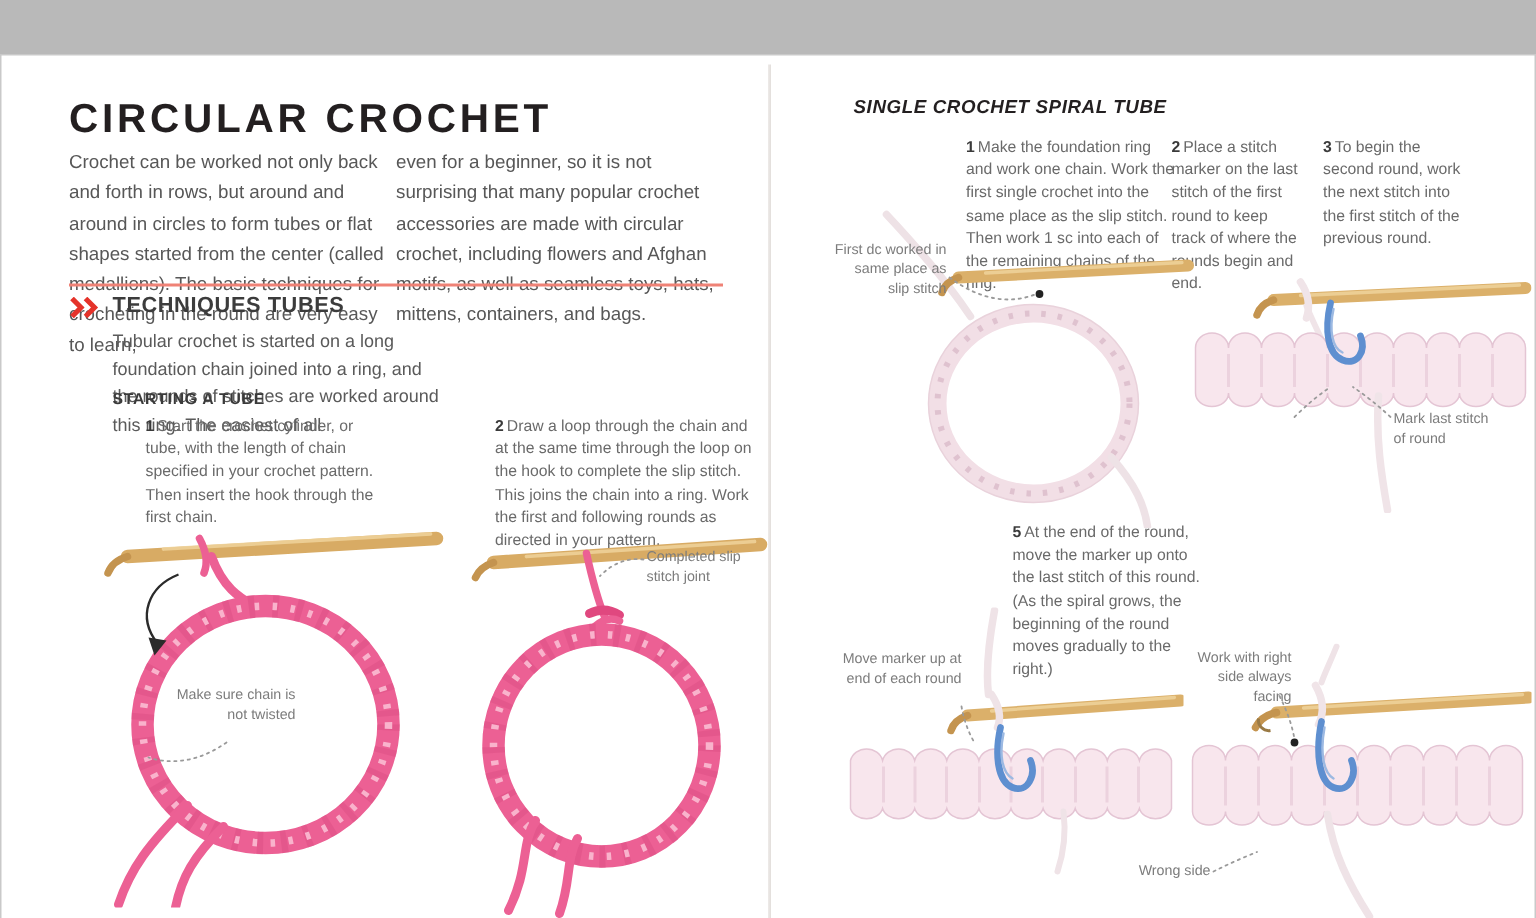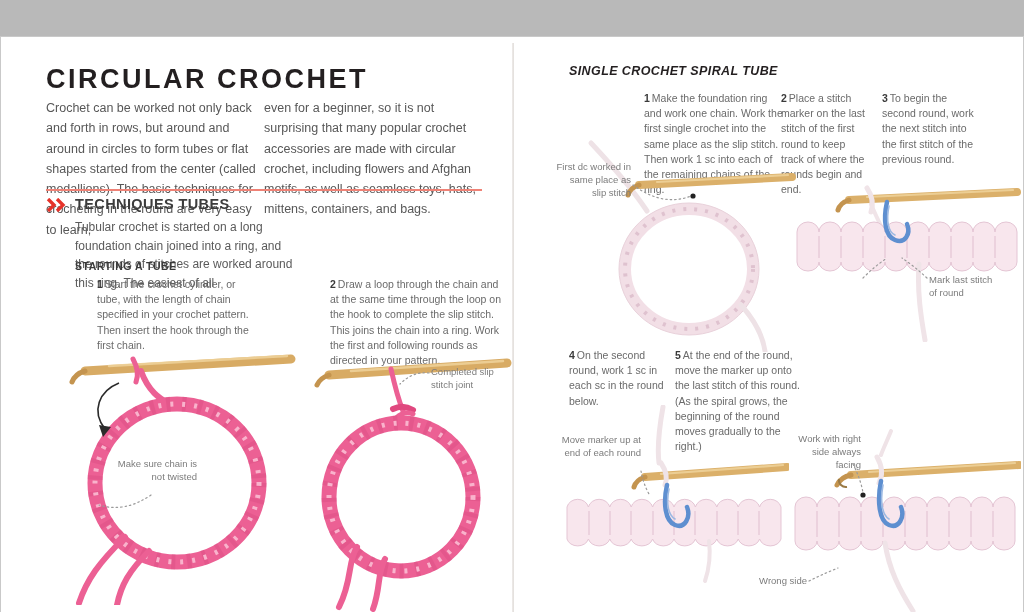--- a/index.html
+++ b/index.html
@@ -119,21 +119,20 @@
       <line x1="204" y1="74" x2="204" y2="96"></line>
     </g>
     <path d="M96,40 C92,58 94,74 104,78 C114,82 120,72 116,62" fill="none" stroke="#5e8fd0" stroke-width="4.5" stroke-linecap="round"></path>
     <path d="M98,44 C95,58 97,70 104,73" fill="none" stroke="#9cb9e2" stroke-width="1.6" stroke-linecap="round"></path>
     <path d="M128,102 C126,130 130,155 134,178" fill="none" stroke="#f0e4e8" stroke-width="5" stroke-linecap="round"></path>
   </svg>
 
   <div class="abs ann t-right" style="left:552px;top:124px;width:78px;">First dc worked in same place as slip stitch</div>
   <div class="abs ann" style="left:928px;top:237px;width:68px;">Mark last stitch of round</div>
 
-  <p class="abs step" style="left:568px;top:311px;width:102px;"><b>4</b><span>On the second round, work 1 sc in each sc in the round below.</span></p>
   <p class="abs step" style="left:674px;top:311px;width:133px;"><b>5</b><span>At the end of the round, move the marker up onto the last stitch of this round. (As the spiral grows, the beginning of the round moves gradually to the right.)</span></p>
 
   <svg class="abs" style="left:558px;top:368px;" width="230" height="200" viewBox="0 0 230 200">
     <path d="M104,2 C100,24 98,42 100,58" fill="none" stroke="#efe3e7" stroke-width="5" stroke-linecap="round"></path>
     <line x1="86" y1="72" x2="228" y2="62" stroke="#dbb06a" stroke-width="8" stroke-linecap="round"></line>
     <line x1="102" y1="69" x2="224" y2="60" stroke="#f0d49c" stroke-width="2.2" stroke-linecap="round" opacity="0.85"></line>
     <path d="M86,72 q-9,3 -11,10" fill="none" stroke="#c4944f" stroke-width="5" stroke-linecap="round"></path>
     <path d="M102,58 q8,12 4,22" fill="none" stroke="#efe3e7" stroke-width="5" stroke-linecap="round"></path>
     <path d="M8,102 a11,10 0 0 1 21.4,0 a11,10 0 0 1 21.4,0 a11,10 0 0 1 21.4,0 a11,10 0 0 1 21.4,0 a11,10 0 0 1 21.4,0 a11,10 0 0 1 21.4,0 a11,10 0 0 1 21.4,0 a11,10 0 0 1 21.4,0 a11,10 0 0 1 21.4,0 a11,10 0 0 1 21.4,0 L222,134 a11,9 0 0 1 -21.4,0 a11,9 0 0 1 -21.4,0 a11,9 0 0 1 -21.4,0 a11,9 0 0 1 -21.4,0 a11,9 0 0 1 -21.4,0 a11,9 0 0 1 -21.4,0 a11,9 0 0 1 -21.4,0 a11,9 0 0 1 -21.4,0 a11,9 0 0 1 -21.4,0 a11,9 0 0 1 -21.4,0 Z" fill="#f8e6ed" stroke="#e4c5d4" stroke-width="1"></path>
     <g stroke="#ecd2de" stroke-width="2">

